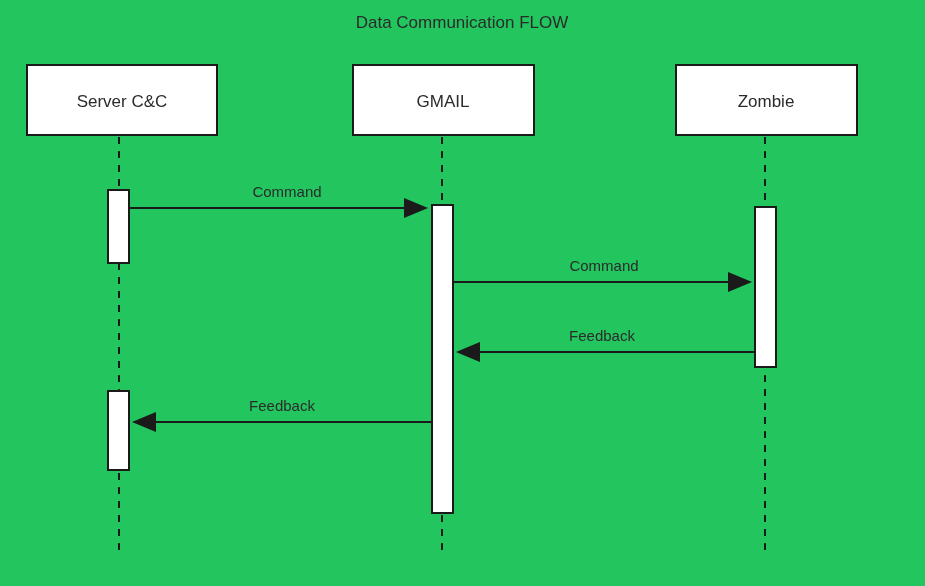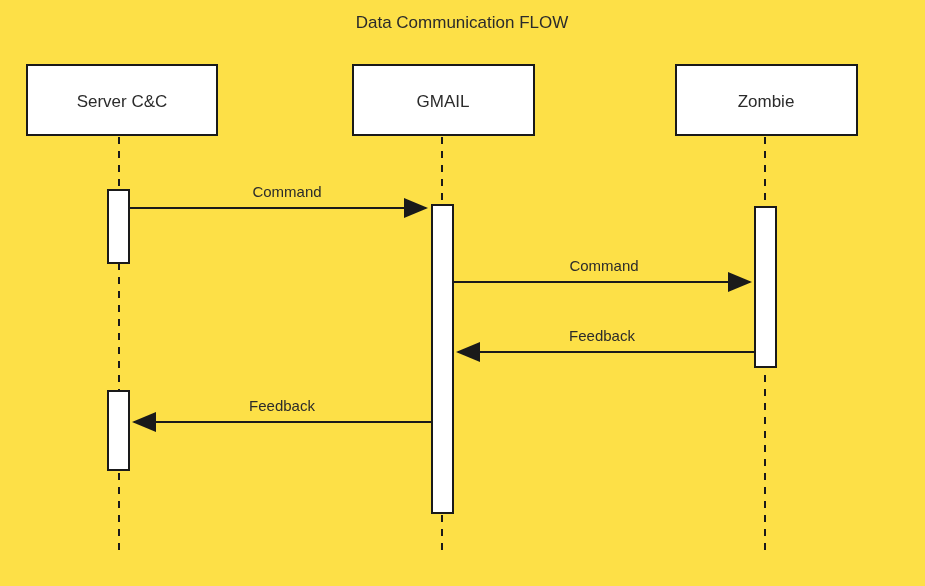--- a/index.html
+++ b/index.html
@@ -11,21 +11,21 @@
     width: 925px;
     height: 586px;
     font-family: "Liberation Sans", sans-serif;
     color: #1a1a1a;
     overflow: hidden;
   }
   #diagram-root {
     position: relative;
     width: 925px;
     height: 586px;
-    background: #fde047;
+    background: #22c55e;
   }
   #diagram-svg {
     position: absolute;
     left: 0;
     top: 0;
     width: 925px;
     height: 586px;
   }
   .diagram-title {
     font-size: 17px;

